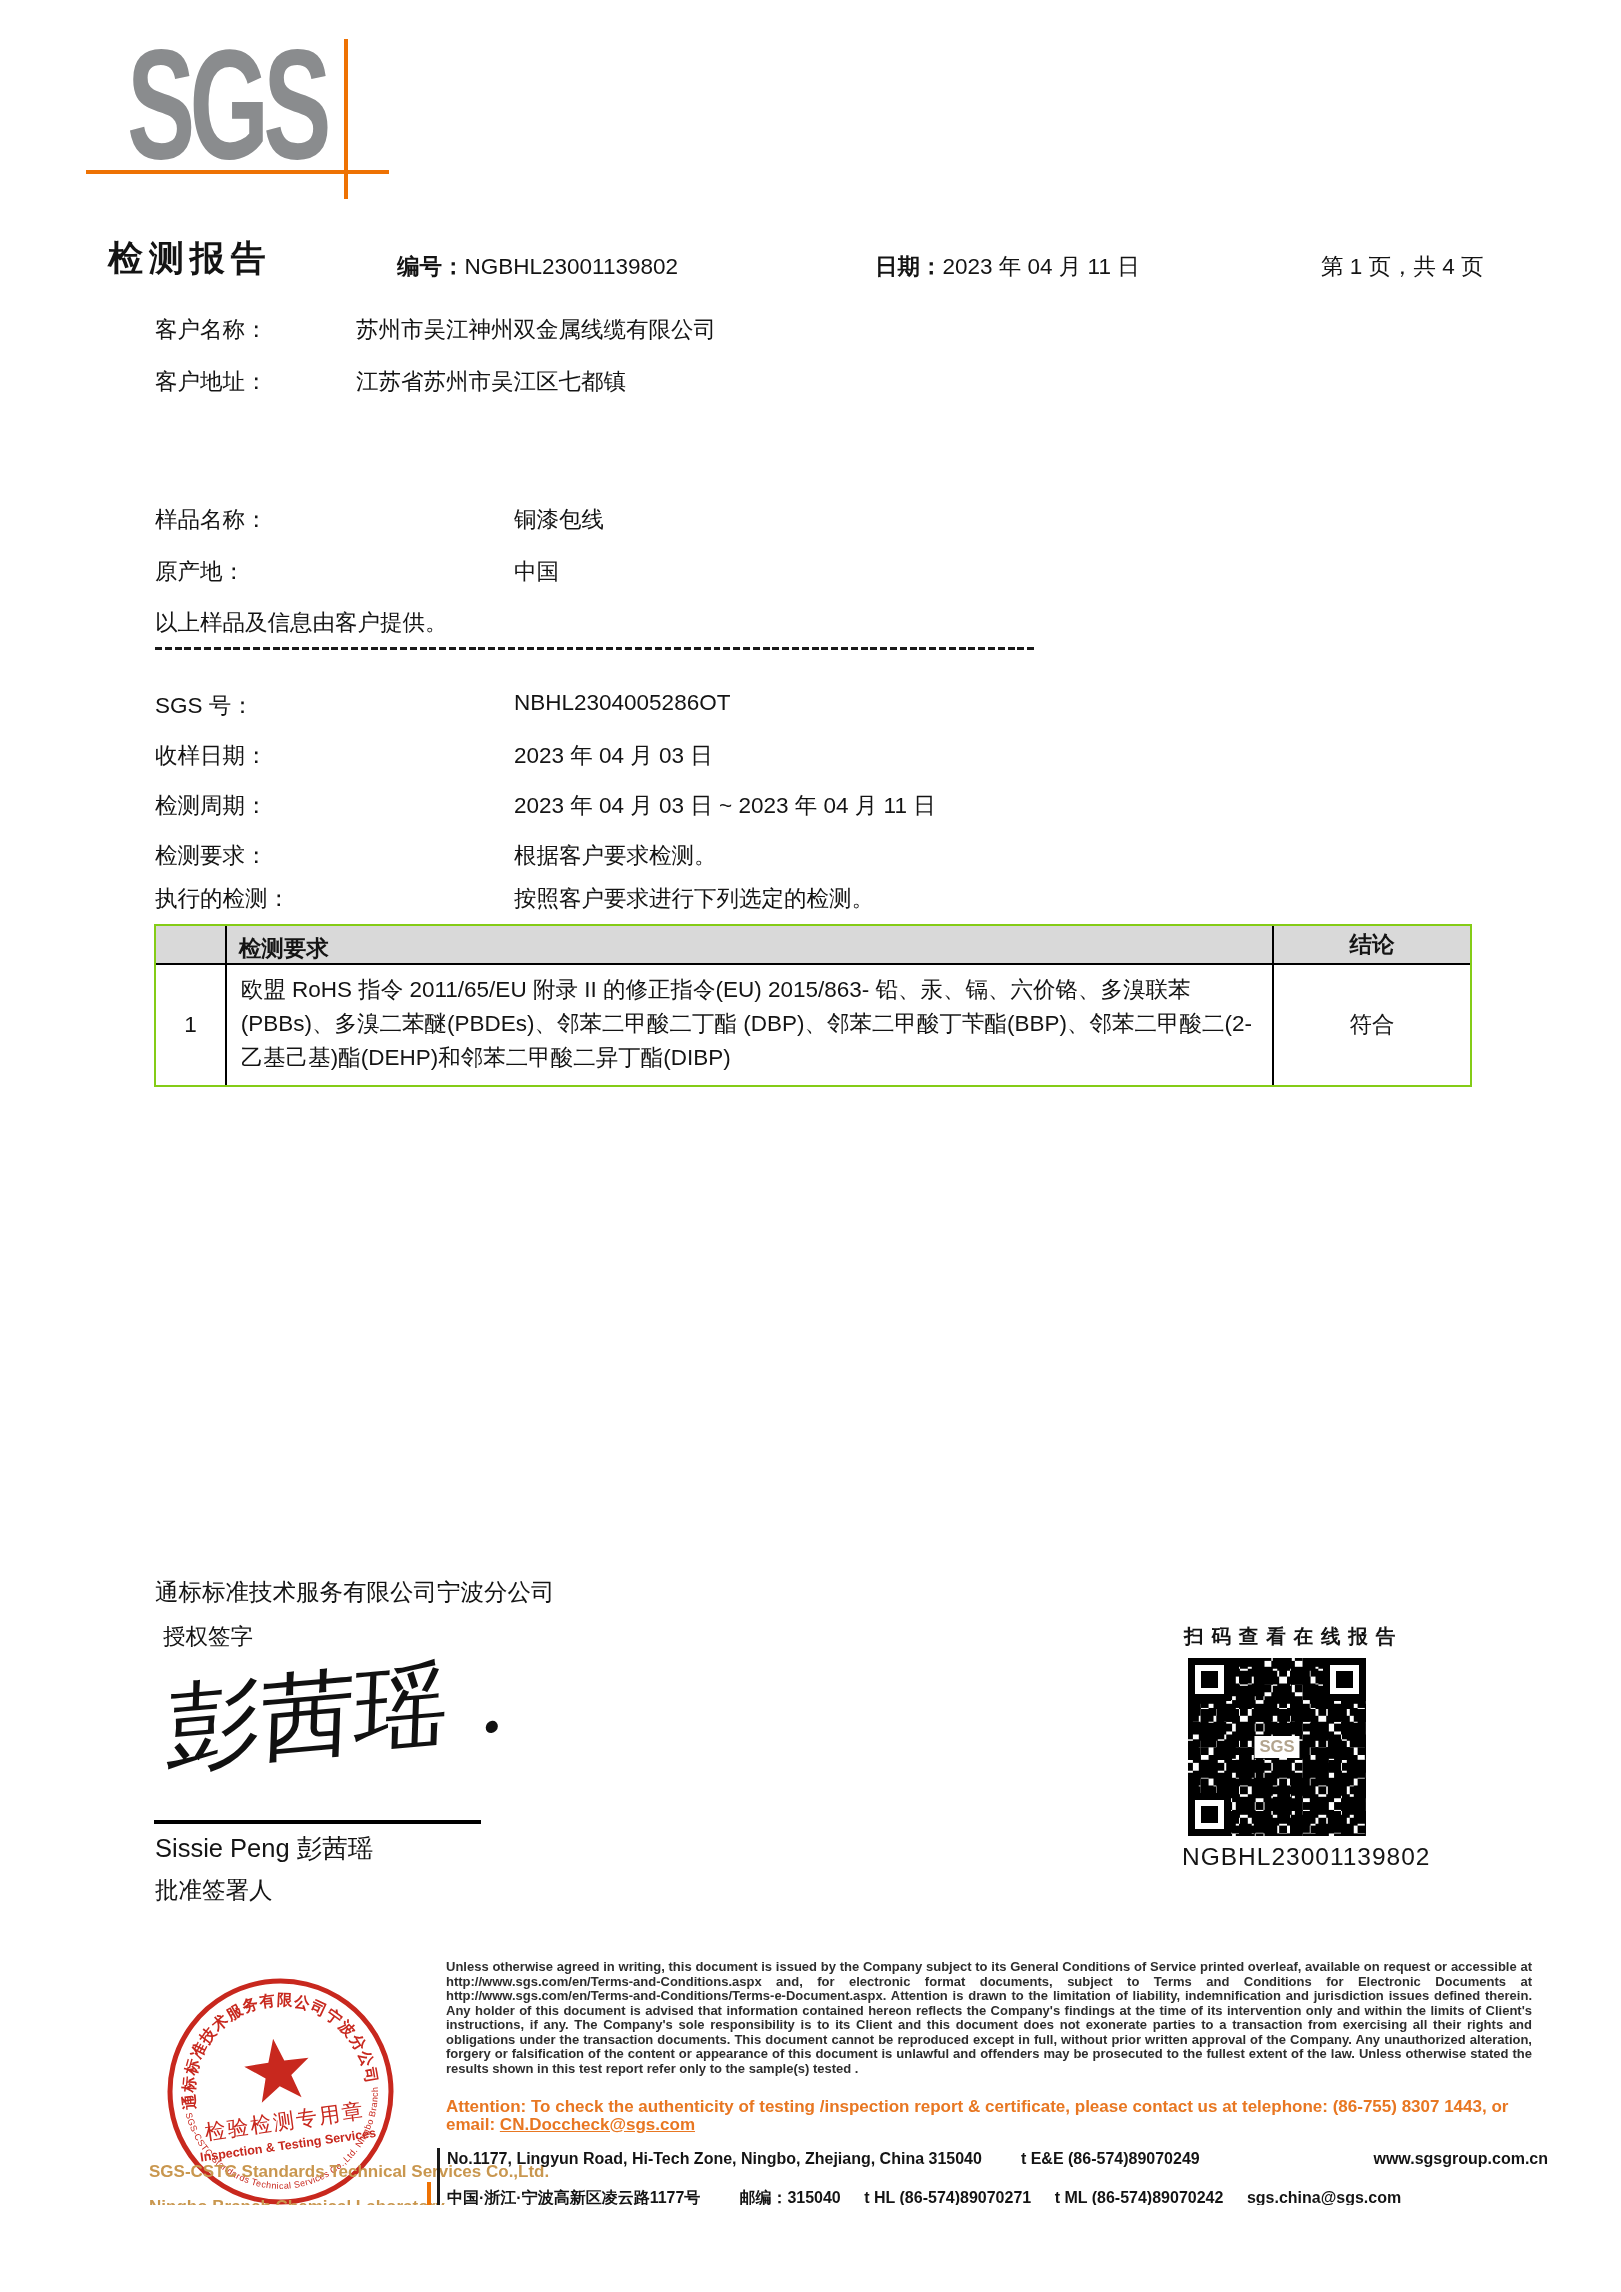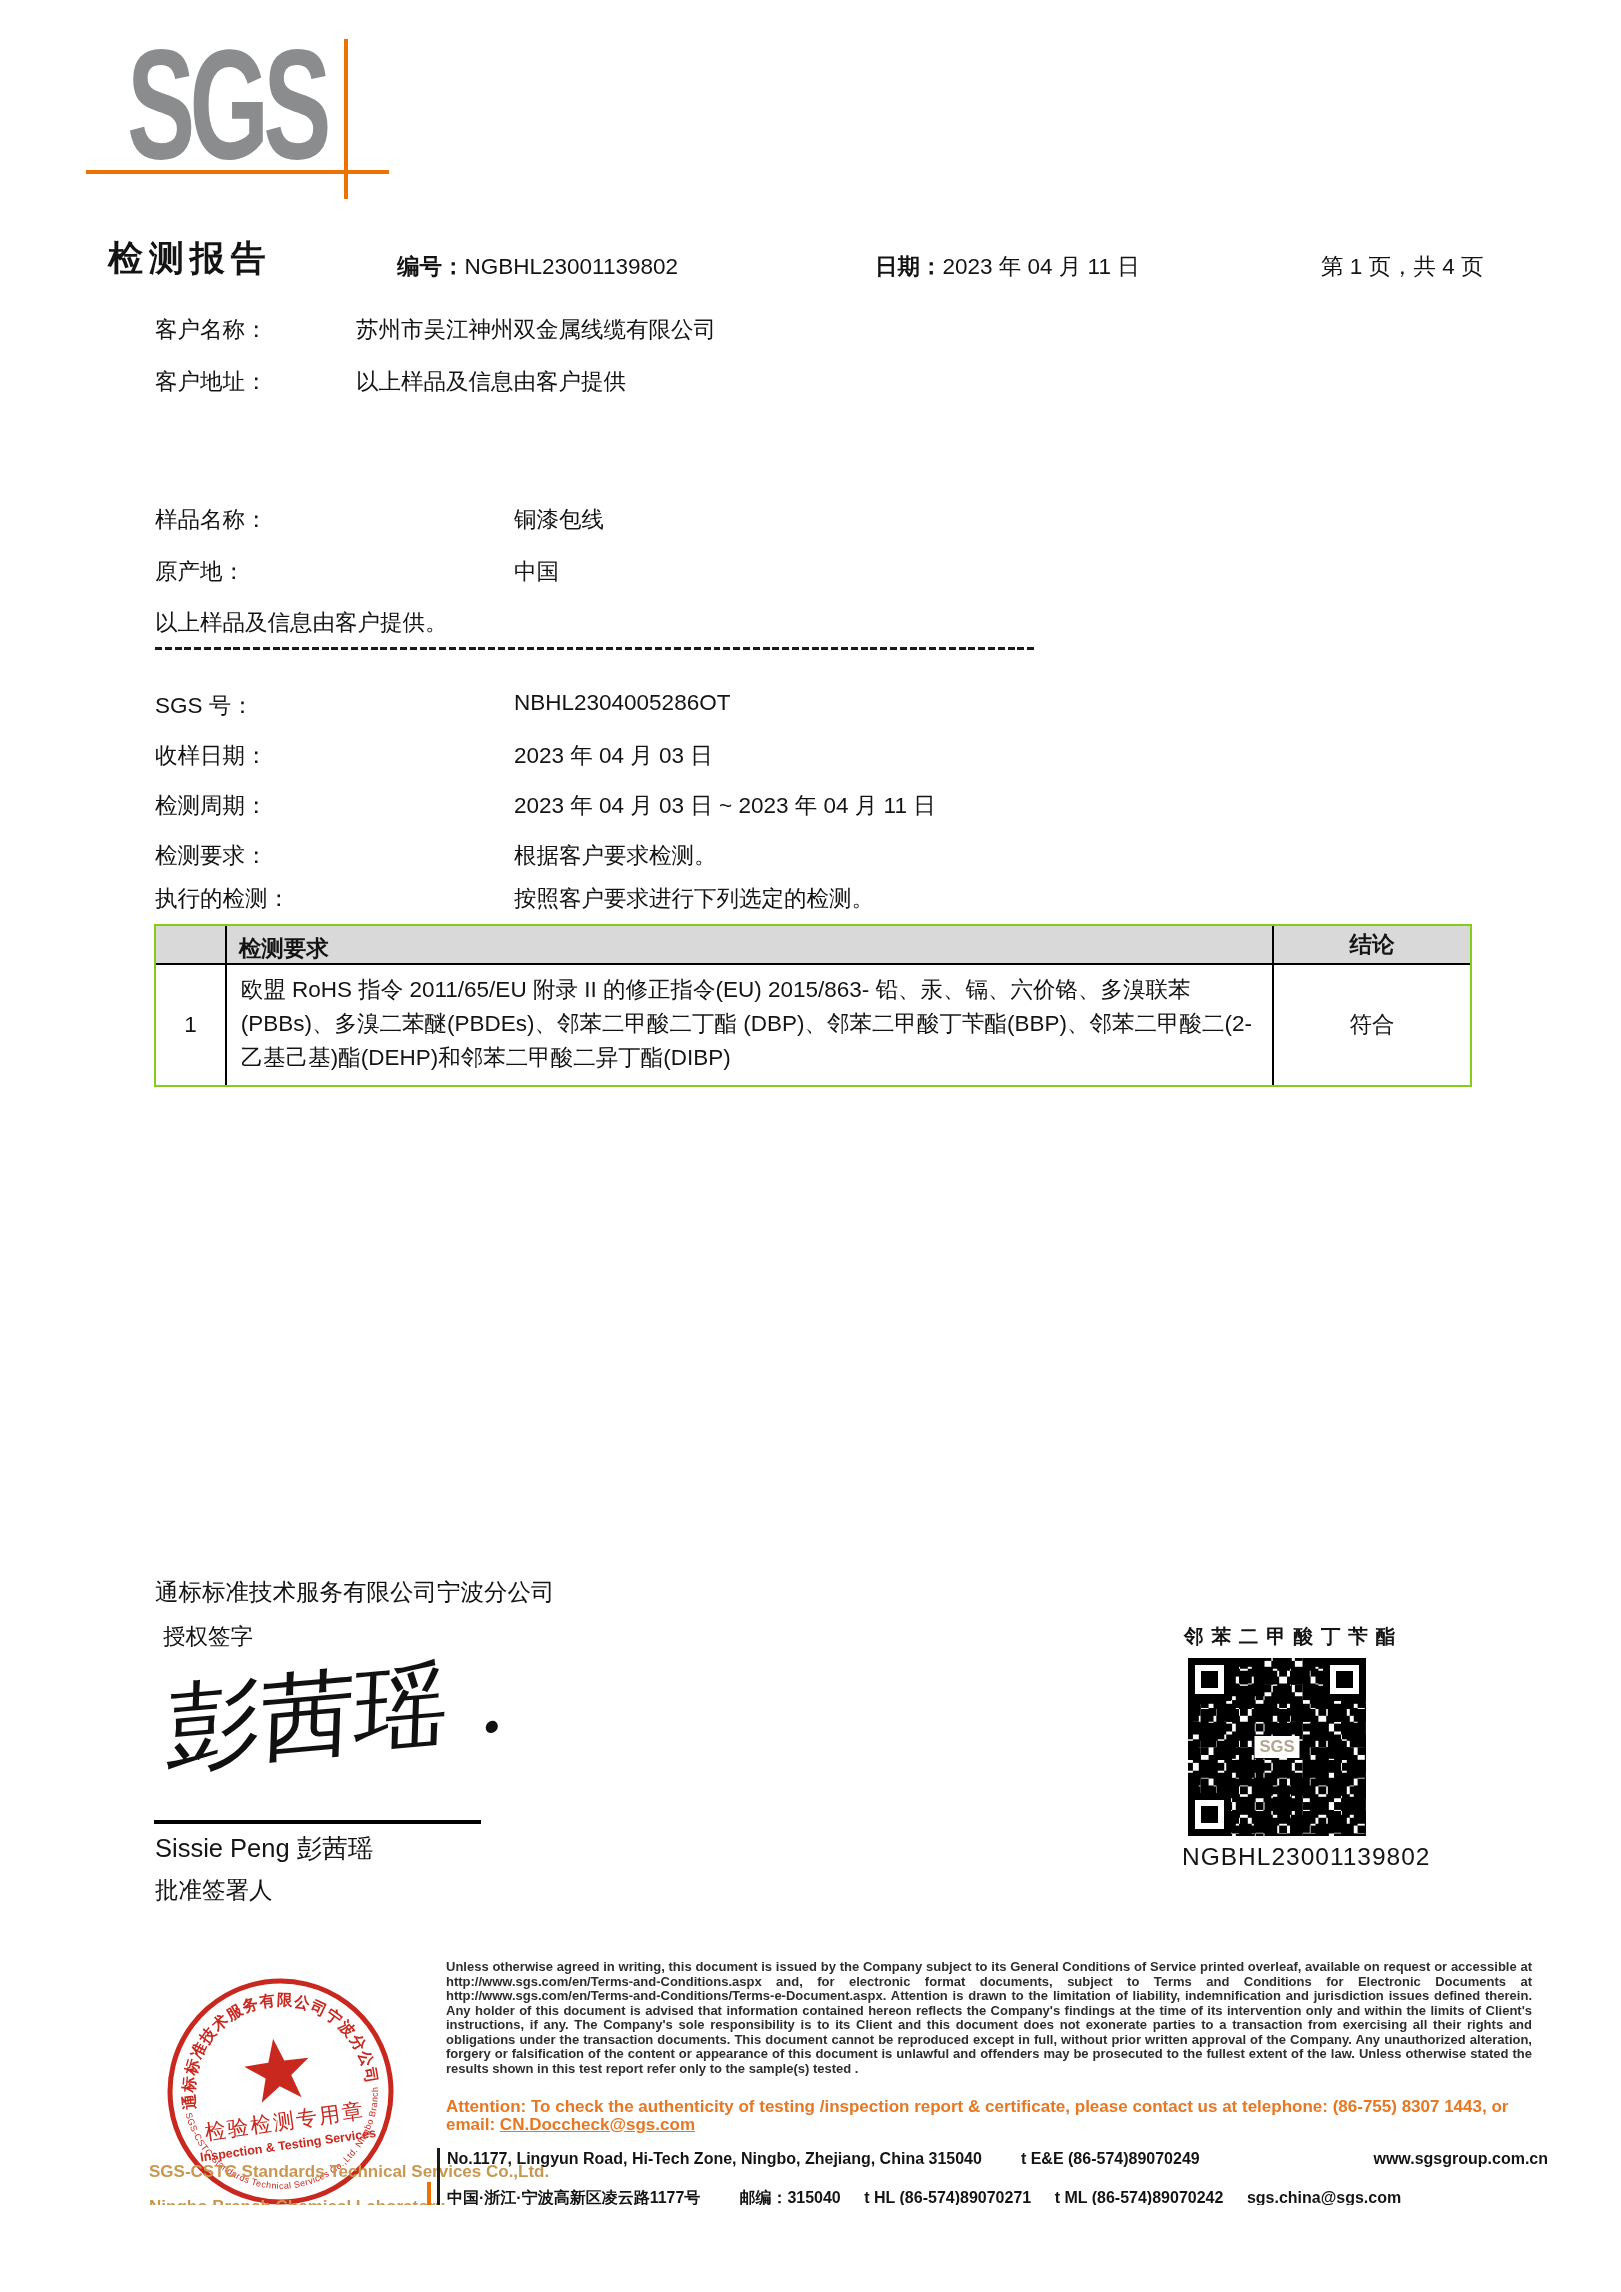--- a/index.html
+++ b/index.html
@@ -101,21 +101,21 @@
   <div class="logo-vline"></div>
 
   <div class="doc-title">检测报告</div>
   <div class="hdr hdr-no"><b>编号：</b><span>NGBHL23001139802</span></div>
   <div class="hdr hdr-date"><b>日期：</b><span>2023 年 04 月 11 日</span></div>
   <div class="hdr hdr-page">第 1 页，共 4 页</div>
 
   <div class="lbl" style="top:314px">客户名称：</div>
   <div class="val1" style="top:314px">苏州市吴江神州双金属线缆有限公司</div>
   <div class="lbl" style="top:366px">客户地址：</div>
-  <div class="val1" style="top:366px">以上样品及信息由客户提供</div>
+  <div class="val1" style="top:366px">江苏省苏州市吴江区七都镇</div>
 
   <div class="lbl" style="top:504px">样品名称：</div>
   <div class="val2" style="top:504px">铜漆包线</div>
   <div class="lbl" style="top:556px">原产地：</div>
   <div class="val2" style="top:556px">中国</div>
   <div class="lbl" style="top:607px">以上样品及信息由客户提供。</div>
   <div class="dashline"></div>
 
   <div class="lbl" style="top:690px">SGS 号：</div>
   <div class="val2" style="top:690px">NBHL2304005286OT</div>
@@ -141,21 +141,21 @@
     </div>
   </div>
 
   <div class="sig-company">通标标准技术服务有限公司宁波分公司</div>
   <div class="sig-label">授权签字</div>
   <div class="sig-hand">彭茜瑶 .</div>
   <div class="sig-underline"></div>
   <div class="sig-name">Sissie Peng 彭茜瑶</div>
   <div class="sig-role">批准签署人</div>
 
-  <div class="qr-caption">邻苯二甲酸丁苄酯</div>
+  <div class="qr-caption">扫码查看在线报告</div>
   <div class="qr-box">
     <div class="qr-pattern"></div>
     <div class="qr-finder qr-f-tl"></div>
     <div class="qr-finder qr-f-tr"></div>
     <div class="qr-finder qr-f-bl"></div>
     <div class="qr-center">SGS</div>
   </div>
   <div class="qr-code-text">NGBHL23001139802</div>
 
   <svg class="stamp" viewBox="0 0 230 230">

